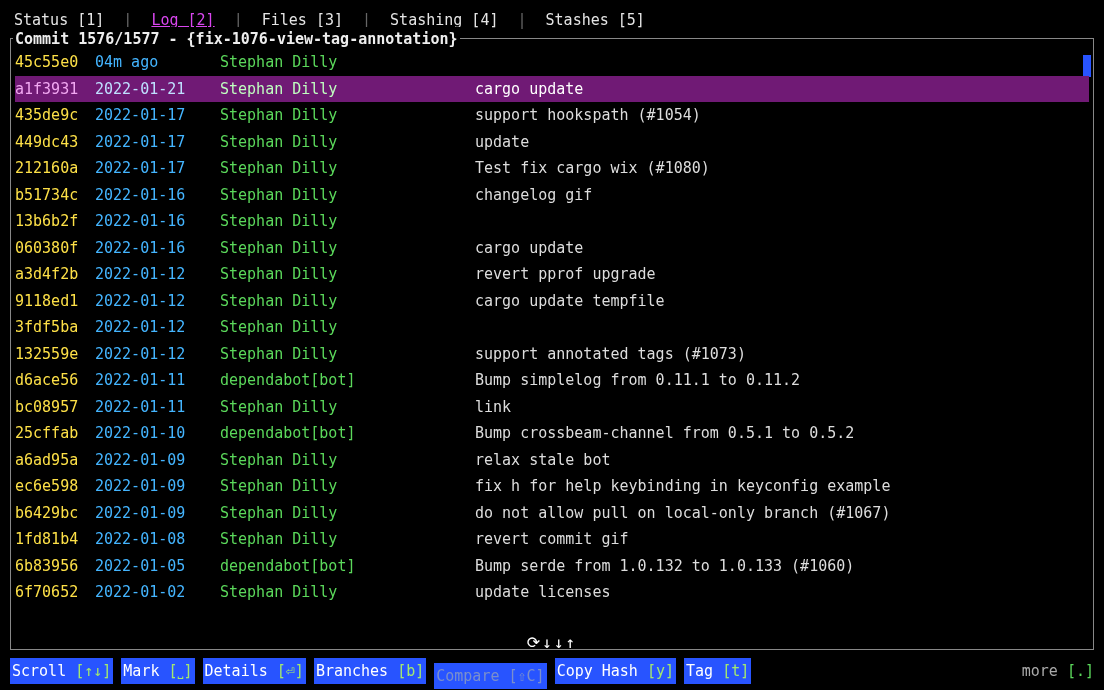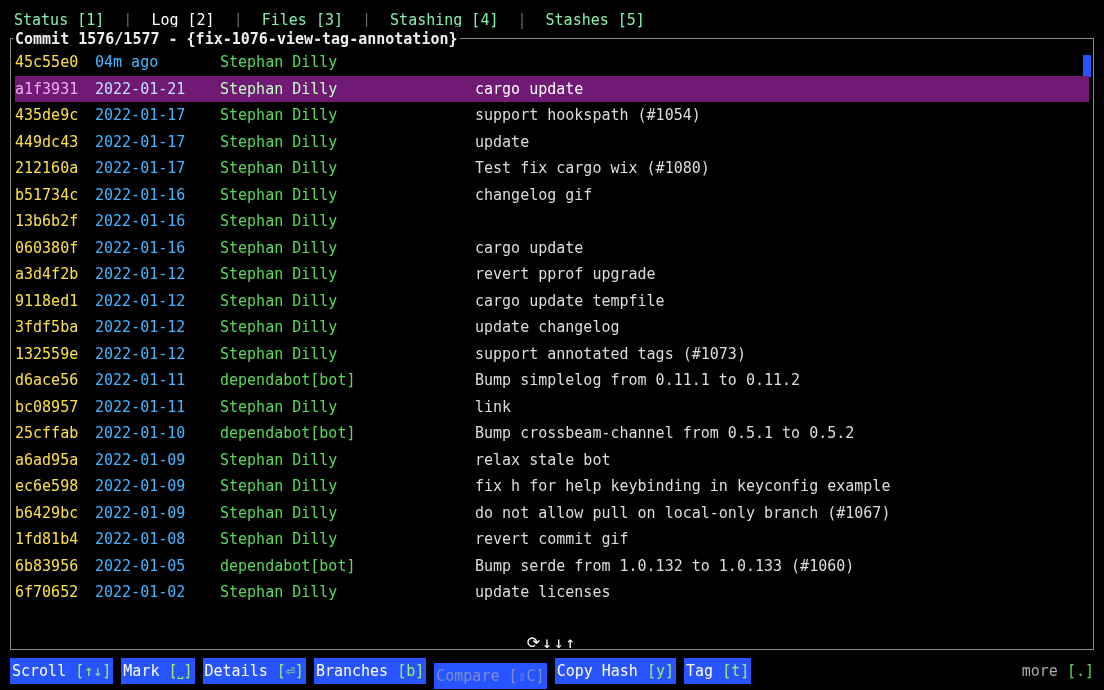--- a/index.html
+++ b/index.html
@@ -16,24 +16,25 @@
       height: 690px;
       overflow: hidden;
       padding: 6px 10px;
       line-height: 1.6;
     }
     .tabbar {
       color: #666;
       padding: 2px 4px 6px 4px;
     }
     .tabbar .tab {
-      color: #86efac;
+      color: #e5e5e5;
     }
     .tabbar .tab.active {
-      color: #ffffff;
+      color: #d946ef;
+      text-decoration: underline;
     }
     .tabbar .sep {
       color: #666;
       margin: 0 10px;
     }
     .panel {
       border: 1px solid #888;
       position: relative;
       margin-top: 0px;
       height: 612px;
@@ -142,21 +143,21 @@
         <div class="row"><span class="hash">45c55e0</span> <span class="date">04m ago</span> <span class="author">Stephan Dilly</span> </div>
         <div class="row selected"><span class="hash">a1f3931</span> <span class="date">2022-01-21</span> <span class="author">Stephan Dilly</span> <span class="msg">cargo update</span></div>
         <div class="row"><span class="hash">435de9c</span> <span class="date">2022-01-17</span> <span class="author">Stephan Dilly</span> <span class="msg">support hookspath (#1054)</span></div>
         <div class="row"><span class="hash">449dc43</span> <span class="date">2022-01-17</span> <span class="author">Stephan Dilly</span> <span class="msg">update</span></div>
         <div class="row"><span class="hash">212160a</span> <span class="date">2022-01-17</span> <span class="author">Stephan Dilly</span> <span class="msg">Test fix cargo wix (#1080)</span></div>
         <div class="row"><span class="hash">b51734c</span> <span class="date">2022-01-16</span> <span class="author">Stephan Dilly</span> <span class="msg">changelog gif</span></div>
         <div class="row"><span class="hash">13b6b2f</span> <span class="date">2022-01-16</span> <span class="author">Stephan Dilly</span> </div>
         <div class="row"><span class="hash">060380f</span> <span class="date">2022-01-16</span> <span class="author">Stephan Dilly</span> <span class="msg">cargo update</span></div>
         <div class="row"><span class="hash">a3d4f2b</span> <span class="date">2022-01-12</span> <span class="author">Stephan Dilly</span> <span class="msg">revert pprof upgrade</span></div>
         <div class="row"><span class="hash">9118ed1</span> <span class="date">2022-01-12</span> <span class="author">Stephan Dilly</span> <span class="msg">cargo update tempfile</span></div>
-        <div class="row"><span class="hash">3fdf5ba</span> <span class="date">2022-01-12</span> <span class="author">Stephan Dilly</span> <span class="msg">update changelog</span></div>
+        <div class="row"><span class="hash">3fdf5ba</span> <span class="date">2022-01-12</span> <span class="author">Stephan Dilly</span> </div>
         <div class="row"><span class="hash">132559e</span> <span class="date">2022-01-12</span> <span class="author">Stephan Dilly</span> <span class="msg">support annotated tags (#1073)</span></div>
         <div class="row"><span class="hash">d6ace56</span> <span class="date">2022-01-11</span> <span class="author">dependabot[bot]</span> <span class="msg">Bump simplelog from 0.11.1 to 0.11.2</span></div>
         <div class="row"><span class="hash">bc08957</span> <span class="date">2022-01-11</span> <span class="author">Stephan Dilly</span> <span class="msg">link</span></div>
         <div class="row"><span class="hash">25cffab</span> <span class="date">2022-01-10</span> <span class="author">dependabot[bot]</span> <span class="msg">Bump crossbeam-channel from 0.5.1 to 0.5.2</span></div>
         <div class="row"><span class="hash">a6ad95a</span> <span class="date">2022-01-09</span> <span class="author">Stephan Dilly</span> <span class="msg">relax stale bot</span></div>
         <div class="row"><span class="hash">ec6e598</span> <span class="date">2022-01-09</span> <span class="author">Stephan Dilly</span> <span class="msg">fix h for help keybinding in keyconfig example</span></div>
         <div class="row"><span class="hash">b6429bc</span> <span class="date">2022-01-09</span> <span class="author">Stephan Dilly</span> <span class="msg">do not allow pull on local-only branch (#1067)</span></div>
         <div class="row"><span class="hash">1fd81b4</span> <span class="date">2022-01-08</span> <span class="author">Stephan Dilly</span> <span class="msg">revert commit gif</span></div>
         <div class="row"><span class="hash">6b83956</span> <span class="date">2022-01-05</span> <span class="author">dependabot[bot]</span> <span class="msg">Bump serde from 1.0.132 to 1.0.133 (#1060)</span></div>
         <div class="row"><span class="hash">6f70652</span> <span class="date">2022-01-02</span> <span class="author">Stephan Dilly</span> <span class="msg">update licenses</span></div>

